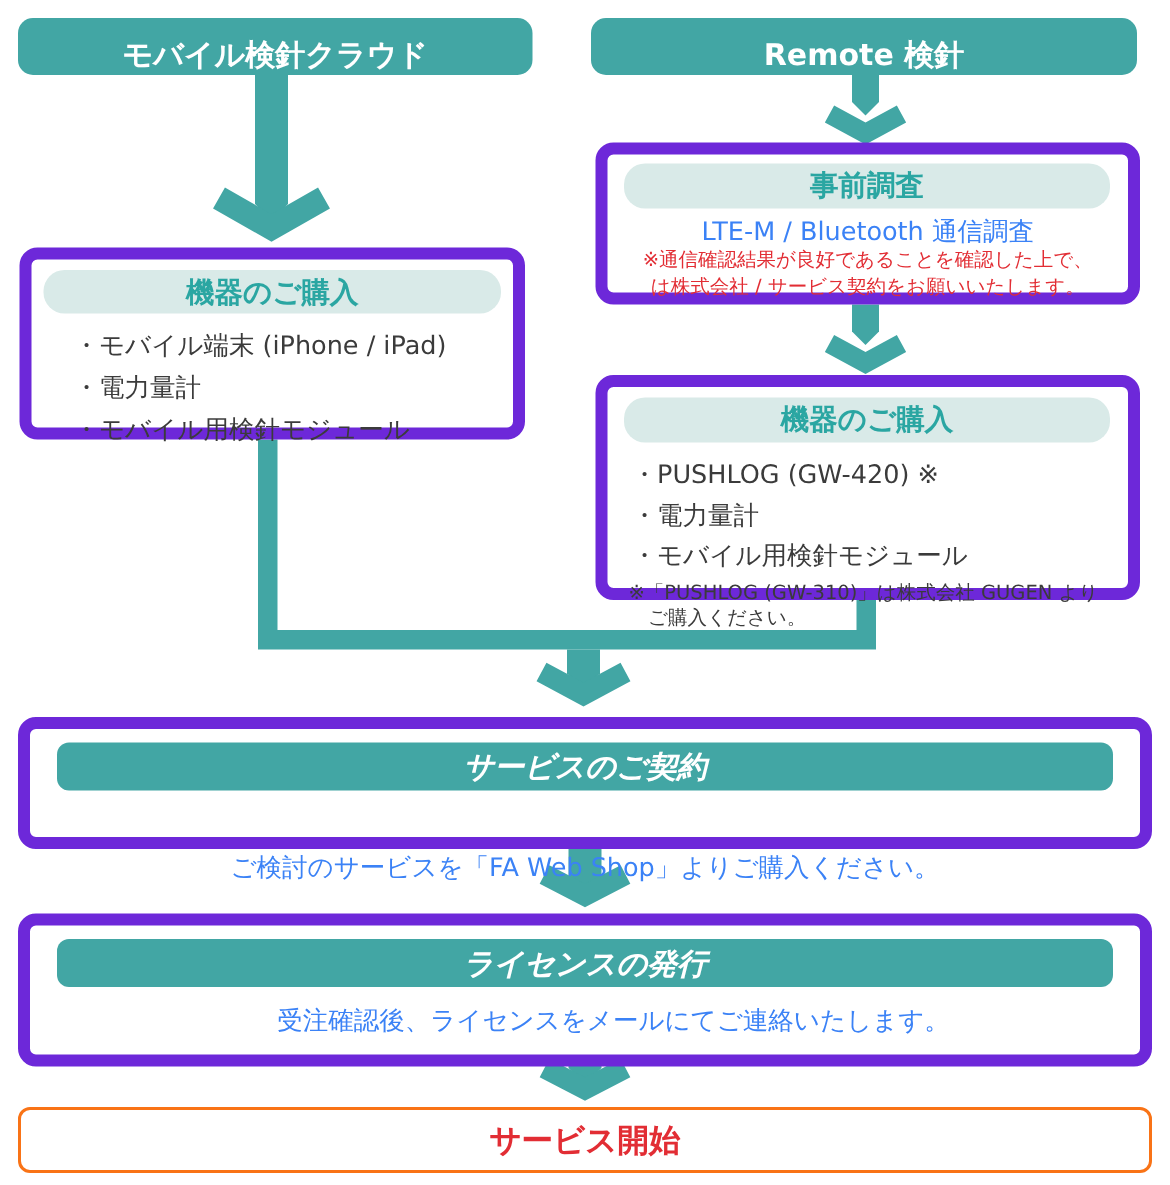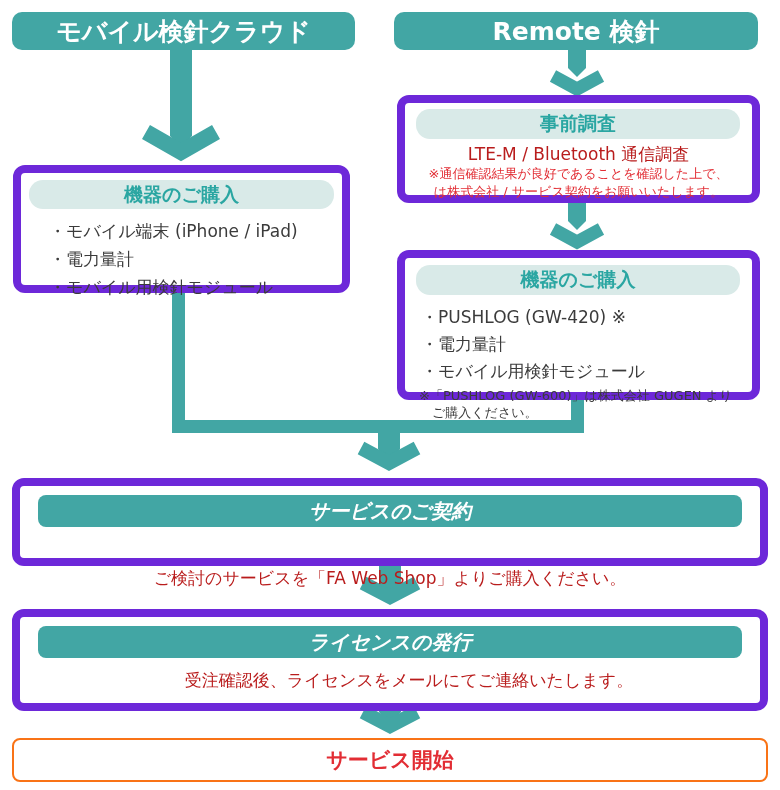--- a/index.html
+++ b/index.html
@@ -2,36 +2,36 @@
 <html><head>
 <meta charset="utf-8">
 <style>
   html,body{margin:0;padding:0;background:#ffffff;}
   body{font-family:"DejaVu Sans","Liberation Sans",sans-serif;color:#3b3b3b;}
   .stage{position:relative;width:780px;height:790px;background:#ffffff;overflow:hidden;}
   .arrow-layer{position:absolute;left:0;top:0;z-index:0;}
   .abs{position:absolute;box-sizing:border-box;}
   
   .hdr-box{background:#42a6a4;border-radius:10px;color:#ffffff;font-weight:bold;
-           font-size:25px;display:flex;align-items:center;justify-content:center;z-index:1;}
+           font-size:20px;display:flex;align-items:flex-end;justify-content:center;z-index:1;}
   
   .outline-box{background:#ffffff;border:8px solid #6d28d9;border-radius:12px;z-index:1;}
   
   .pill{position:absolute;left:8px;right:8px;top:7px;height:29px;background:#d9eae8;
         border-radius:14px;color:#2aa6a2;font-weight:bold;font-size:19px;
         display:flex;align-items:center;justify-content:center;}
   
   .bar{position:absolute;left:18px;right:18px;top:9px;height:32px;background:#42a6a4;
        border-radius:8px;color:#ffffff;font-weight:bold;font-size:20px;
        display:flex;align-items:center;justify-content:center;font-style:italic;}
   .bullets{position:absolute;left:28px;top:44px;font-size:17px;line-height:28px;color:#3b3b3b;}
   .bullets div{white-space:nowrap;}
   .note{position:absolute;left:14px;top:118px;font-size:13px;line-height:17px;color:#3b3b3b;}
   .note .indent{padding-left:13px;}
-  .center-body{position:absolute;left:0;right:0;text-align:center;font-size:17px;color:#b91c1c;}
+  .center-body{position:absolute;left:0;right:0;text-align:center;font-size:17px;color:#3b82f6;}
   .red-note{position:absolute;left:0;right:0;top:62px;text-align:center;font-size:13px;
             line-height:18px;font-weight:normal;color:#e22d34;}
   .start-box{background:#ffffff;border:2px solid #f97316;border-radius:8px;color:#e22d34;
              font-weight:bold;font-size:21px;display:flex;align-items:center;justify-content:center;z-index:1;}
 </style>
 </head>
 <body>
 
 <div class="stage">
 
@@ -104,21 +104,21 @@
   <div class="abs outline-box" style="left:397px;top:250px;width:363px;height:150px;">
     <div class="pill" style="left:11px;right:12px;top:7px;height:30px;">
       <span>機器のご購入</span>
     </div>
     <div class="bullets" style="left:16px;top:46px;line-height:27px;">
       <div>・PUSHLOG (GW-420) ※</div>
       <div>・電力量計</div>
       <div>・モバイル用検針モジュール</div>
     </div>
     <div class="note" style="top:129px;">
-      <div>※「PUSHLOG (GW-600)」は株式会社 GUGEN より</div>
+      <div>※「PUSHLOG (GW-310)」は株式会社 GUGEN より</div>
       <div class="indent">ご購入ください。</div>
     </div>
   </div>
 
   <div class="abs outline-box" style="left:12px;top:478px;width:756px;height:88px;">
     <div class="bar">
       <span>サービスのご契約</span>
     </div>
     <div class="center-body" style="top:53px;margin-top:28px;">ご検討のサービスを「FA Web Shop」よりご購入ください。</div>
   </div>

